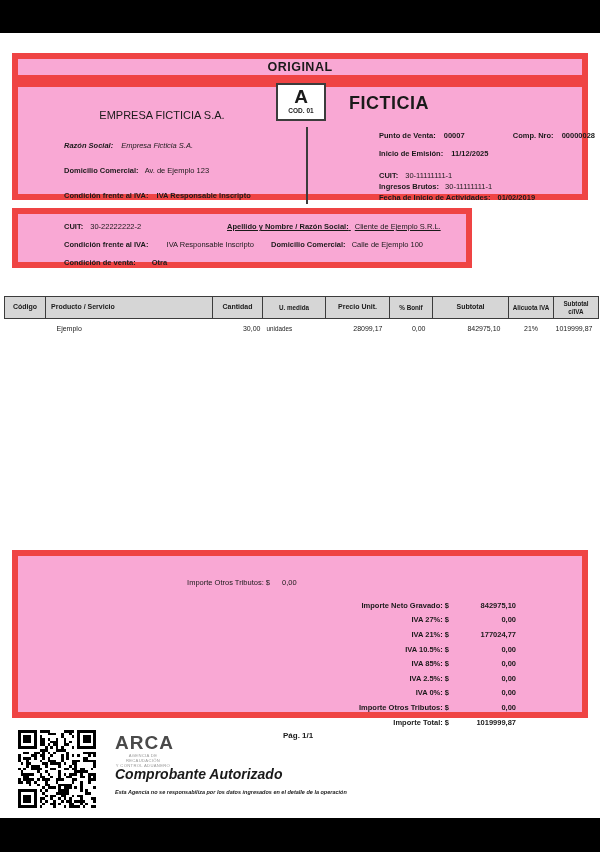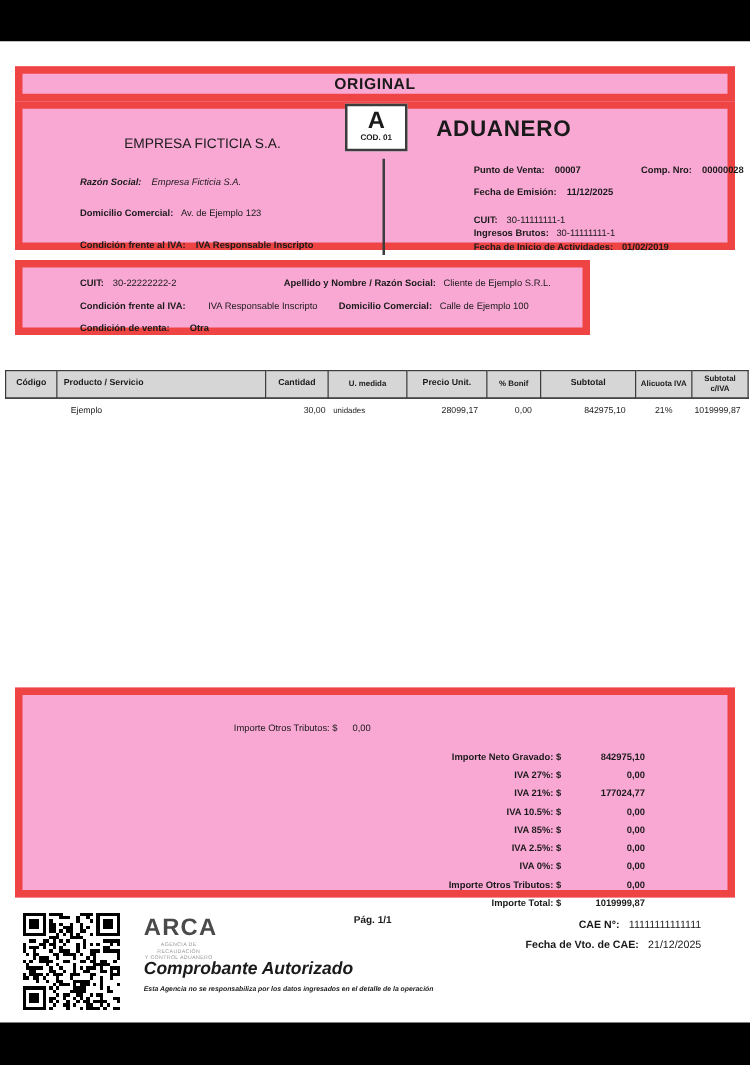--- a/index.html
+++ b/index.html
@@ -90,30 +90,30 @@
       <span class="lbl">Domicilio Comercial:</span>
       <span style="margin-left:4px;">Av. de Ejemplo 123</span>
     </div>
     <div class="fld" style="left:18px; top:104px;">
       <span class="lbl">Condición frente al IVA:</span>
       <span class="b" style="margin-left:6px;">IVA Responsable Inscripto</span>
     </div>
 
     <div class="vline"></div>
 
-    <div class="doc-title">ADUANERO</div>
+    <div class="doc-title">FICTICIA</div>
 
     <div class="fld" style="left:333px; top:44px;">
       <span class="lbl">Punto de Venta:</span>
       <span class="b" style="margin-left:6px;">00007</span>
       <span class="lbl" style="margin-left:18px;">Comp. Nro:</span>
       <span class="b" style="margin-left:6px;">00000028</span>
     </div>
     <div class="fld" style="left:333px; top:62px;">
-      <span class="lbl">Fecha de Emisión:</span>
+      <span class="lbl">Inicio de Emisión:</span>
       <span class="b" style="margin-left:6px;">11/12/2025</span>
     </div>
     <div class="fld" style="left:333px; top:84px;">
       <span class="lbl">CUIT:</span>
       <span style="margin-left:5px;">30-11111111-1</span>
     </div>
     <div class="fld" style="left:333px; top:95px;">
       <span class="lbl">Ingresos Brutos:</span>
       <span style="margin-left:4px;">30-11111111-1</span>
     </div>
@@ -126,21 +126,21 @@
   <div class="letter-box">
     <div class="letter">A</div>
     <div class="letter-code">COD. 01</div>
   </div>
 
   <div class="box customer-box">
     <div class="fld" style="left:18px; top:8px;">
       <span class="lbl">CUIT:</span>
       <span style="margin-left:5px;">30-22222222-2</span>
     </div>
-    <div class="fld" style="left:181px; top:8px;">
+    <div class="fld" style="left:181px; top:8px;text-decoration:underline;">
       <span class="lbl">Apellido y Nombre / Razón Social:</span>
       <span style="margin-left:4px;">Cliente de Ejemplo S.R.L.</span>
     </div>
     <div class="fld" style="left:18px; top:26px;">
       <span class="lbl">Condición frente al IVA:</span>
       <span style="margin-left:16px;">IVA Responsable Inscripto</span>
     </div>
     <div class="fld" style="left:225px; top:26px;">
       <span class="lbl">Domicilio Comercial:</span>
       <span style="margin-left:4px;">Calle de Ejemplo 100</span>
@@ -539,26 +539,16 @@
   <div class="arca-block">
     <div class="arca-logo">ARCA</div>
     <div class="arca-tagline">AGENCIA DE RECAUDACIÓN</div>
     <div class="arca-tagline">Y CONTROL ADUANERO</div>
   </div>
   <div class="authorized">Comprobante Autorizado</div>
   <div class="disclaimer">Esta Agencia no se responsabiliza por los datos ingresados en el detalle de la operación</div>
 
   <div class="page-num">Pág. 1/1</div>
 
-  <div class="cae-block">
-    <div class="cae-row">
-      <span class="b">CAE N°:</span>
-      <span class="val">11111111111111</span>
-    </div>
-    <div class="cae-row">
-      <span class="b">Fecha de Vto. de CAE:</span>
-      <span class="val">21/12/2025</span>
-    </div>
-  </div>
 
   <div class="bar bottom"></div>
 
 </div>
 
 </body></html>

